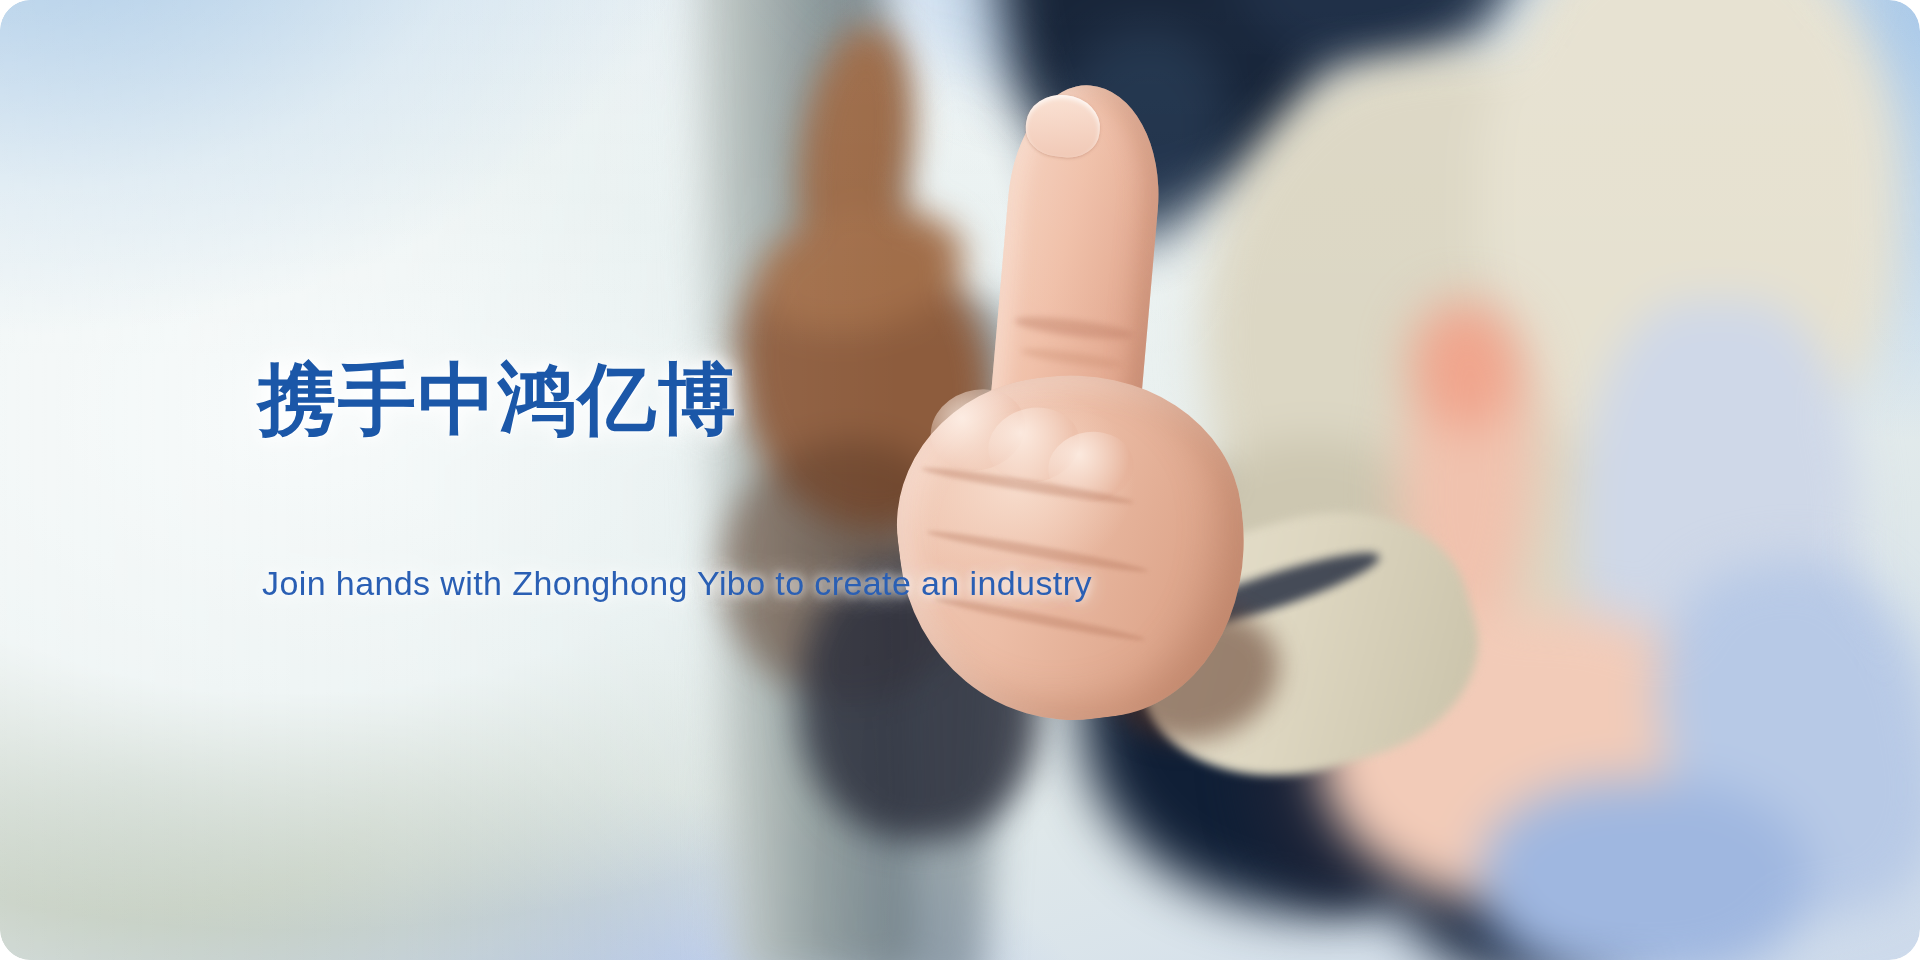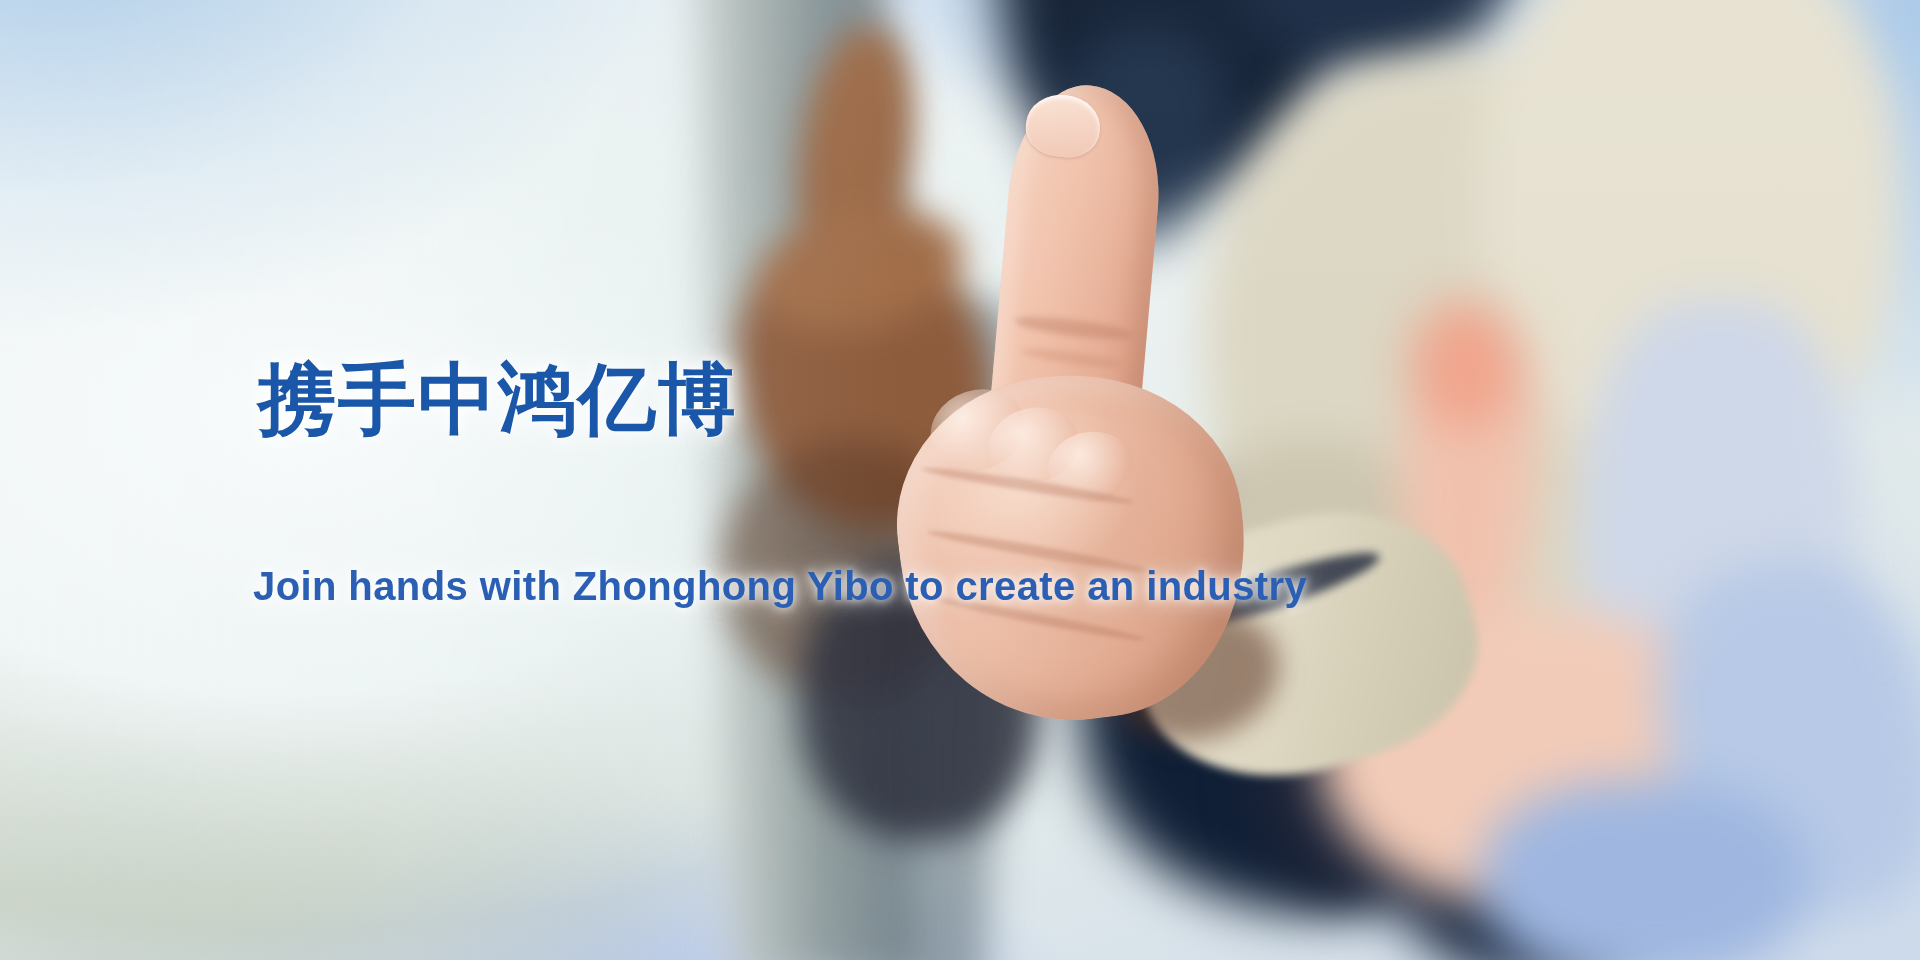--- a/index.html
+++ b/index.html
@@ -1,15 +1,15 @@
 <!DOCTYPE html>
 <html><head>
 <meta charset="utf-8">
 <style>
-  * { margin:0; padding:0; box-sizing:border-box; }
+  * { margin:0; padding:0; box-sizing:border-box;border-radius:31px; }
   html, body {
     width:1920px; height:960px;
     overflow:hidden;
     background:#ffffff;
     font-family:"Liberation Sans", sans-serif;
   }
 
   .banner {
     position:relative;
     width:1920px;
@@ -231,25 +231,25 @@
       0 0 14px rgba(255,255,255,.95),
       0 0 26px rgba(255,255,255,.80),
       0 0 40px rgba(255,255,255,.55),
       1px 1px 0 rgba(255,255,255,.6);
   }
   .headline-1 { left:258px; top:360px; }
   .headline-2 { left:344px; top:462px; }
 
   .subline {
     position:absolute;
-    left:253px; top:566px;
+    left:262px; top:566px;
     color:#2a5fb4;
-    font-size:40px;
+    font-size:34px;
     line-height:1;
-    font-weight:700;
+    font-weight:400;
     letter-spacing:.4px;
     white-space:nowrap;
     text-shadow:
       0 0 10px rgba(255,255,255,.95),
       0 0 20px rgba(255,255,255,.75),
       0 0 32px rgba(255,255,255,.5);
   }
 </style>
 </head>
 <body>

